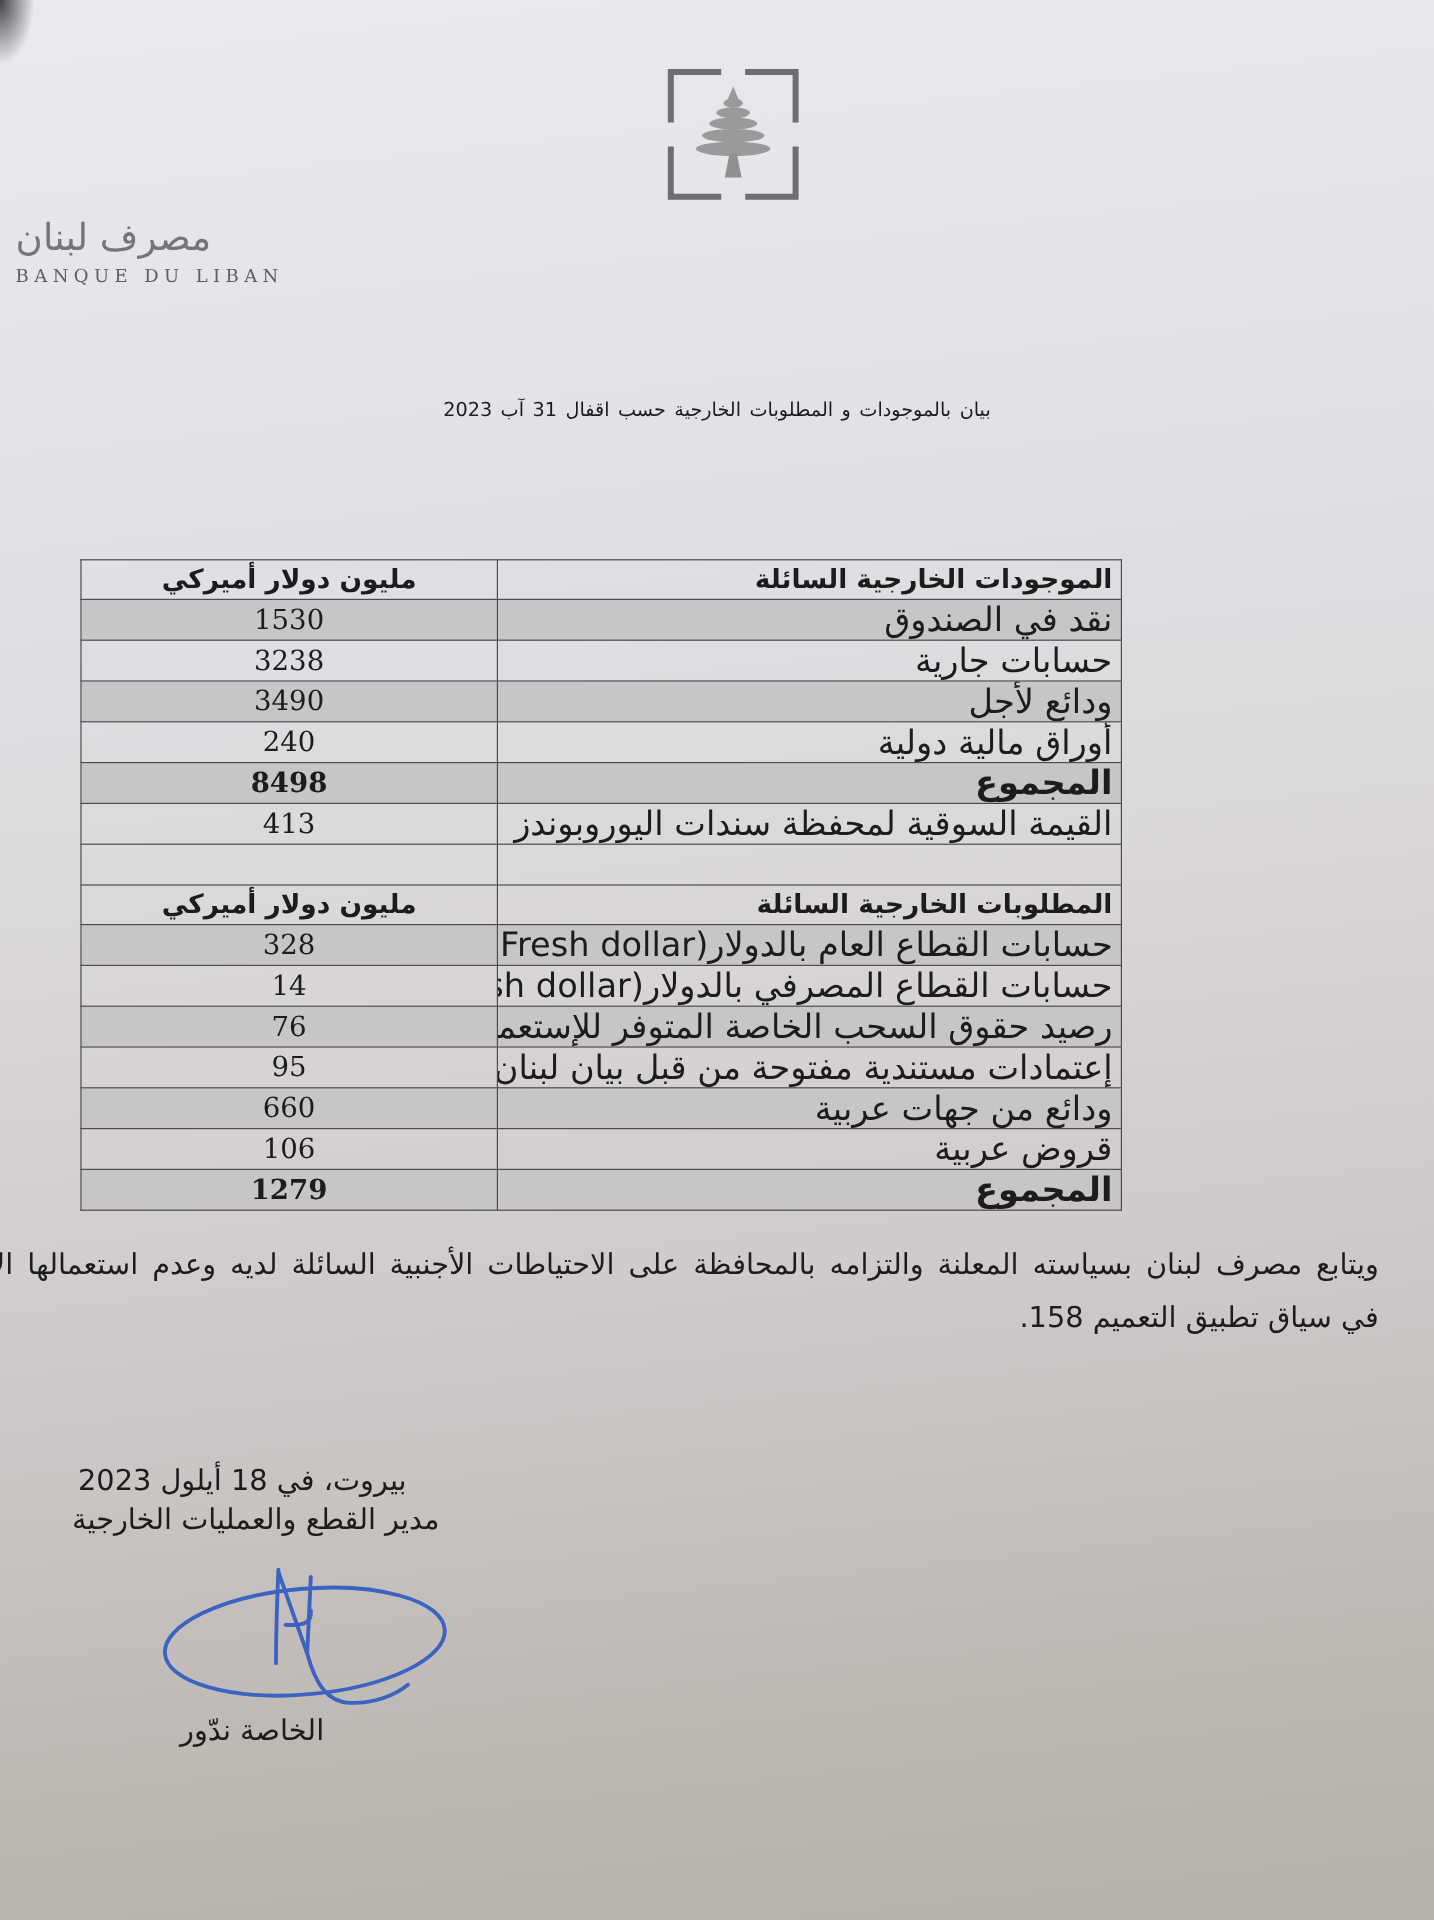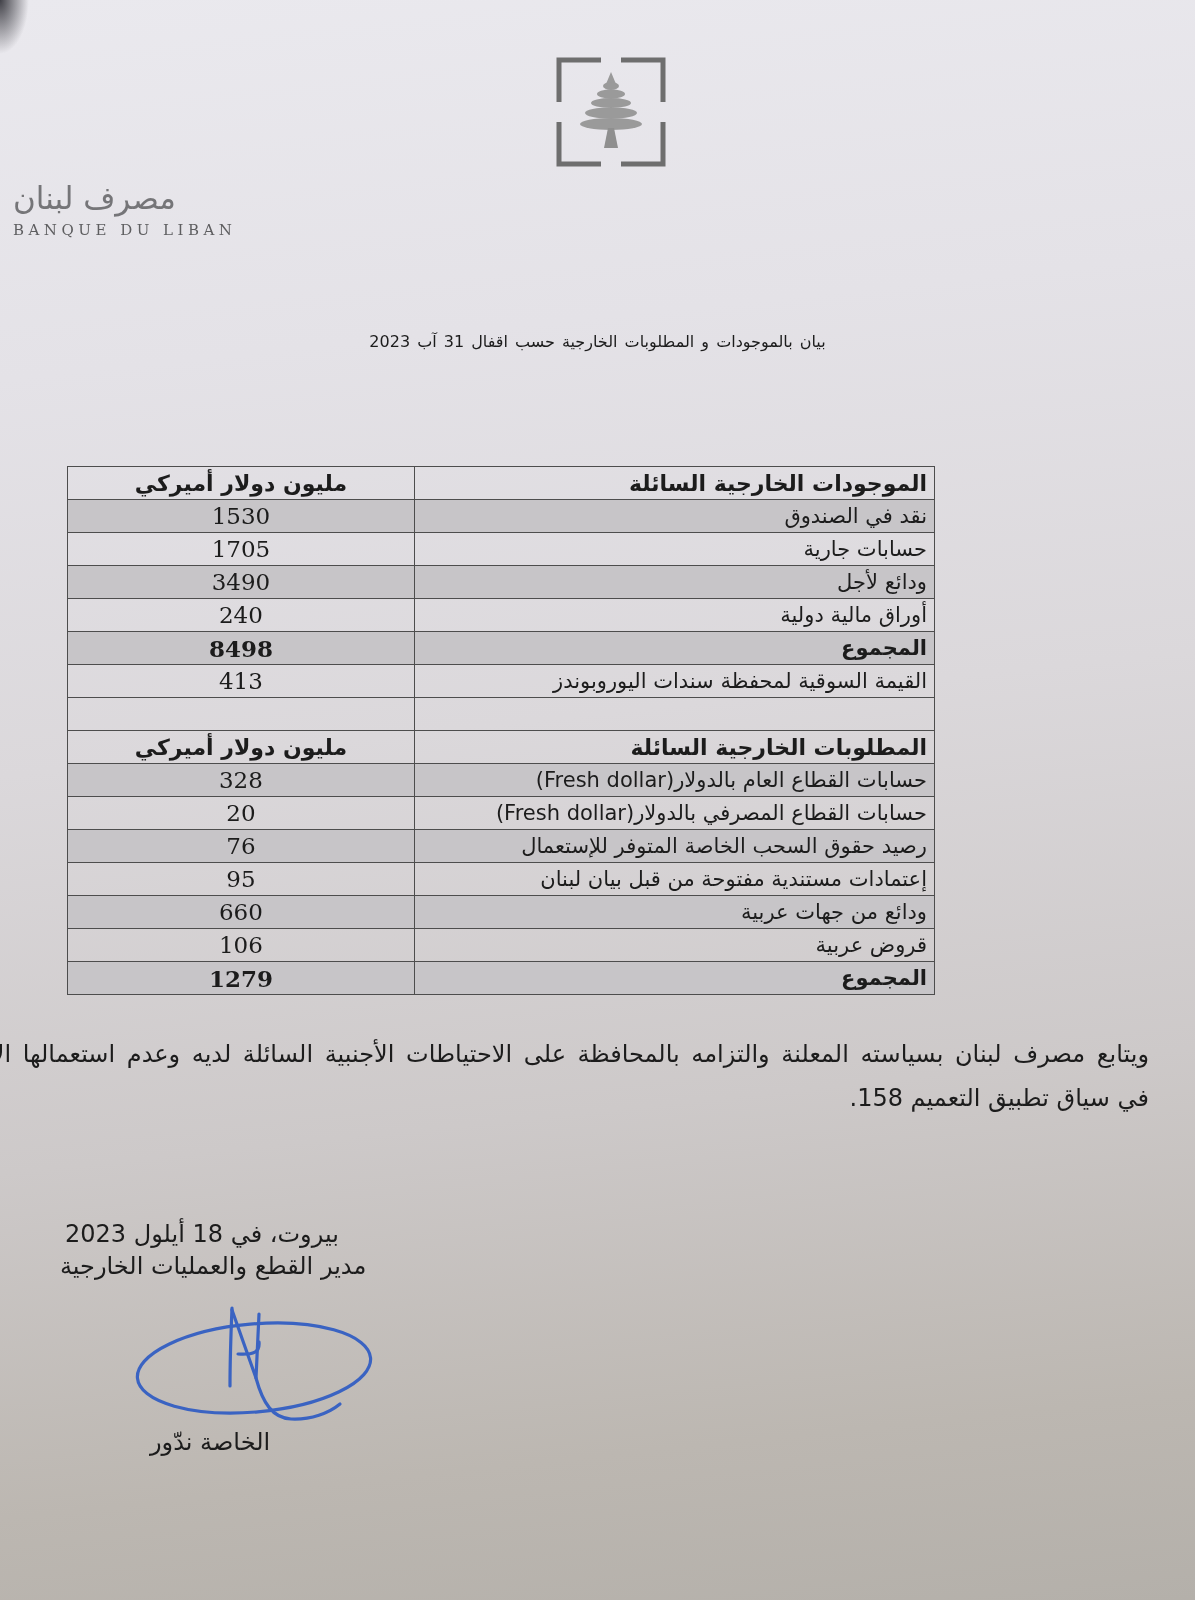--- a/index.html
+++ b/index.html
@@ -19,21 +19,21 @@
   .logo-latin { margin-top:5px; font-size:15px; letter-spacing:4.5px; color:#5e5e60;
                 font-family:"DejaVu Serif", serif; }
   
   .doc-title { position:absolute; top:332px; left:0; width:100%; text-align:center;
                direction:rtl; font-size:16px; word-spacing:2px; }
   
   .statement-table { position:absolute; top:466px; left:67px; width:868px;
                      border-collapse:collapse; direction:rtl; table-layout:fixed; }
   .statement-table td { border:1px solid #4d4d4d; height:32px; padding:0 7px;
                         vertical-align:middle; overflow:hidden; white-space:nowrap; }
-  .cell-label { text-align:right; font-size:21px; }
+  .cell-label { text-align:right; font-size:28px; }
   .cell-value { text-align:center; font-size:23px; font-family:"DejaVu Serif", serif; }
   tr.shaded td { background:#c7c5c8;margin-top:48px; }
   tr.header-row td, tr.total td { font-weight:bold; }
   tr.header-row .cell-label { font-size:22px; }
   tr.header-row .cell-value { font-size:22px; font-family:"DejaVu Sans", sans-serif; }
   
   .note { position:absolute; top:1032px; left:40px; right:46px; direction:rtl;
           text-align:right; font-size:24px; line-height:44px; }
   .note-line { white-space:nowrap; }
   .note-line1 { word-spacing:4px; }
@@ -85,21 +85,21 @@
         <tr class="header-row">
           <td class="cell-label">الموجودات الخارجية السائلة</td>
           <td class="cell-value">مليون دولار أميركي</td>
         </tr>
         <tr class="shaded">
           <td class="cell-label">نقد في الصندوق</td>
           <td class="cell-value">1530</td>
         </tr>
         <tr>
           <td class="cell-label">حسابات جارية</td>
-          <td class="cell-value">1705</td>
+          <td class="cell-value">3238</td>
         </tr>
         <tr class="shaded">
           <td class="cell-label">ودائع لأجل</td>
           <td class="cell-value">3490</td>
         </tr>
         <tr>
           <td class="cell-label">أوراق مالية دولية</td>
           <td class="cell-value">240</td>
         </tr>
         <tr class="shaded total">
@@ -117,21 +117,21 @@
         <tr class="header-row">
           <td class="cell-label">المطلوبات الخارجية السائلة</td>
           <td class="cell-value">مليون دولار أميركي</td>
         </tr>
         <tr class="shaded">
           <td class="cell-label">حسابات القطاع العام بالدولار(Fresh dollar)</td>
           <td class="cell-value">328</td>
         </tr>
         <tr>
           <td class="cell-label">حسابات القطاع المصرفي بالدولار(Fresh dollar)</td>
-          <td class="cell-value">20</td>
+          <td class="cell-value">14</td>
         </tr>
         <tr class="shaded">
           <td class="cell-label">رصيد حقوق السحب الخاصة المتوفر للإستعمال</td>
           <td class="cell-value">76</td>
         </tr>
         <tr>
           <td class="cell-label">إعتمادات مستندية مفتوحة من قبل بيان لبنان</td>
           <td class="cell-value">95</td>
         </tr>
         <tr class="shaded">

